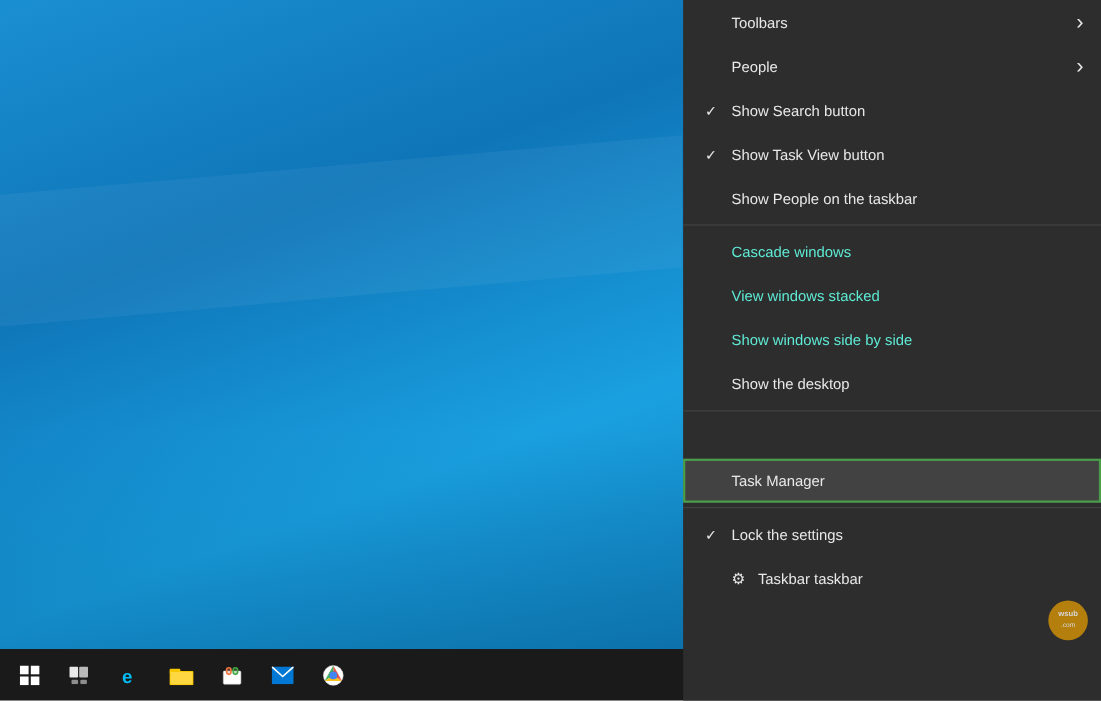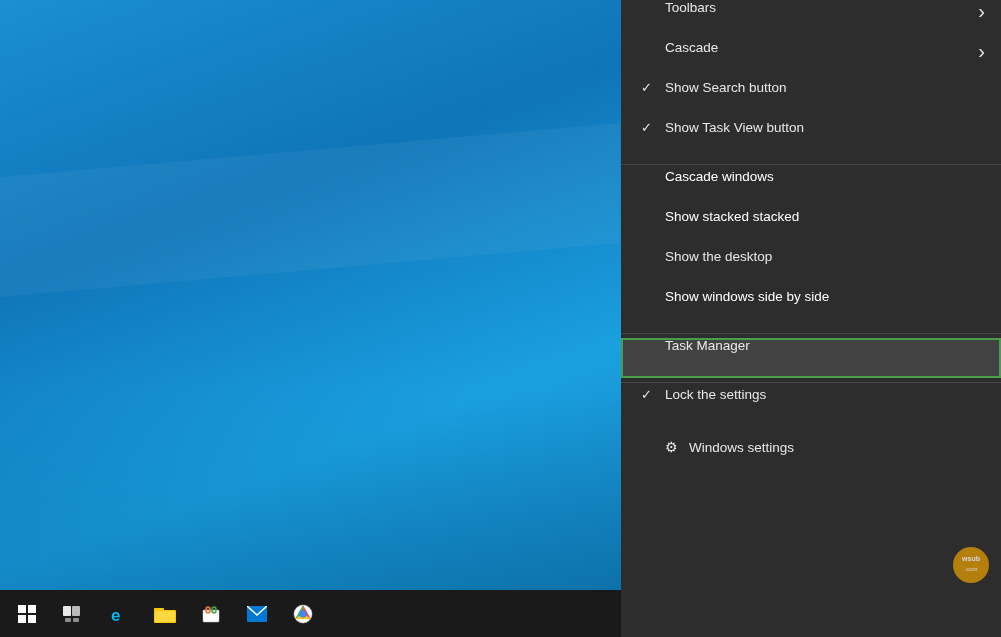--- a/index.html
+++ b/index.html
@@ -73,20 +73,21 @@
       width: 380px;
       height: 637px;
       background: #2d2d2d;
       z-index: 100;
       display: flex;
       flex-direction: column;
     }
 
     .menu-item {
       display: flex;
+      align-items: center;
       padding: 0 20px;
       height: 40px;
       cursor: pointer;
       color: #e8e8e8;
       font-size: 13.5px;
       position: relative;
       flex-shrink: 0;
     }
 
     .menu-item.has-arrow::after {
@@ -105,35 +106,36 @@
       flex-shrink: 0;
     }
 
     .menu-item .no-check {
       width: 20px;
       margin-right: 4px;
       flex-shrink: 0;
     }
 
     .menu-item.disabled {
-      color: #ffffff;
+      color: #5eead4;
       cursor: default;
     }
 
     .menu-separator {
       height: 1px;
       background: #444;
       margin: 4px 0;
       flex-shrink: 0;
     }
 
     .menu-item.highlighted {
       background: rgba(255,255,255,0.1);
       outline: 2px solid #4a9e4a;
       outline-offset: -2px;
+      margin-top: 39px;
     }
 
     .menu-item.taskbar-settings {
       display: flex;
       align-items: center;
     }
 
     .gear-icon {
       width: 16px;
       height: 16px;
@@ -170,76 +172,80 @@
 
 <div id="context-menu">
 
   <div class="menu-item has-arrow">
     <span class="no-check"></span>
     <span>Toolbars</span>
   </div>
 
   <div class="menu-item has-arrow">
     <span class="no-check"></span>
-    <span>Cascade</span>
+    <span>People</span>
   </div>
 
   <div class="menu-item">
     <span class="checkmark">✓</span>
     <span>Show Search button</span>
   </div>
 
   <div class="menu-item">
     <span class="checkmark">✓</span>
     <span>Show Task View button</span>
   </div>
 
+  <div class="menu-item">
+    <span class="no-check"></span>
+    <span>Show People on the taskbar</span>
+  </div>
 
 
 
   <div class="menu-separator"></div>
 
   <div class="menu-item disabled">
     <span class="no-check"></span>
     <span>Cascade windows</span>
   </div>
 
   <div class="menu-item disabled">
     <span class="no-check"></span>
-    <span>Show stacked stacked</span>
+    <span>View windows stacked</span>
+  </div>
+
+  <div class="menu-item disabled">
+    <span class="no-check"></span>
+    <span>Show windows side by side</span>
   </div>
 
   <div class="menu-item">
     <span class="no-check"></span>
     <span>Show the desktop</span>
-  </div>
-
-  <div class="menu-item disabled">
-    <span class="no-check"></span>
-    <span>Show windows side by side</span>
   </div>
 
   <div class="menu-separator"></div>
 
   <div class="menu-item highlighted">
     <span class="no-check"></span>
     <span>Task Manager</span>
   </div>
 
   <div class="menu-separator"></div>
 
   <div class="menu-item">
     <span class="checkmark">✓</span>
     <span>Lock the settings</span>
   </div>
 
   <div class="menu-item taskbar-settings">
     <span class="no-check"></span>
     <span class="gear-icon">⚙</span>
-    <span>Windows settings</span>
+    <span>Taskbar taskbar</span>
   </div>
 
 </div>
 
 <div id="taskbar">
 
   <div class="taskbar-btn">
     <div class="taskbar-icon">
       <svg width="18" height="18" viewBox="0 0 18 18" fill="white">
         <rect x="0" y="0" width="8" height="8"></rect>

